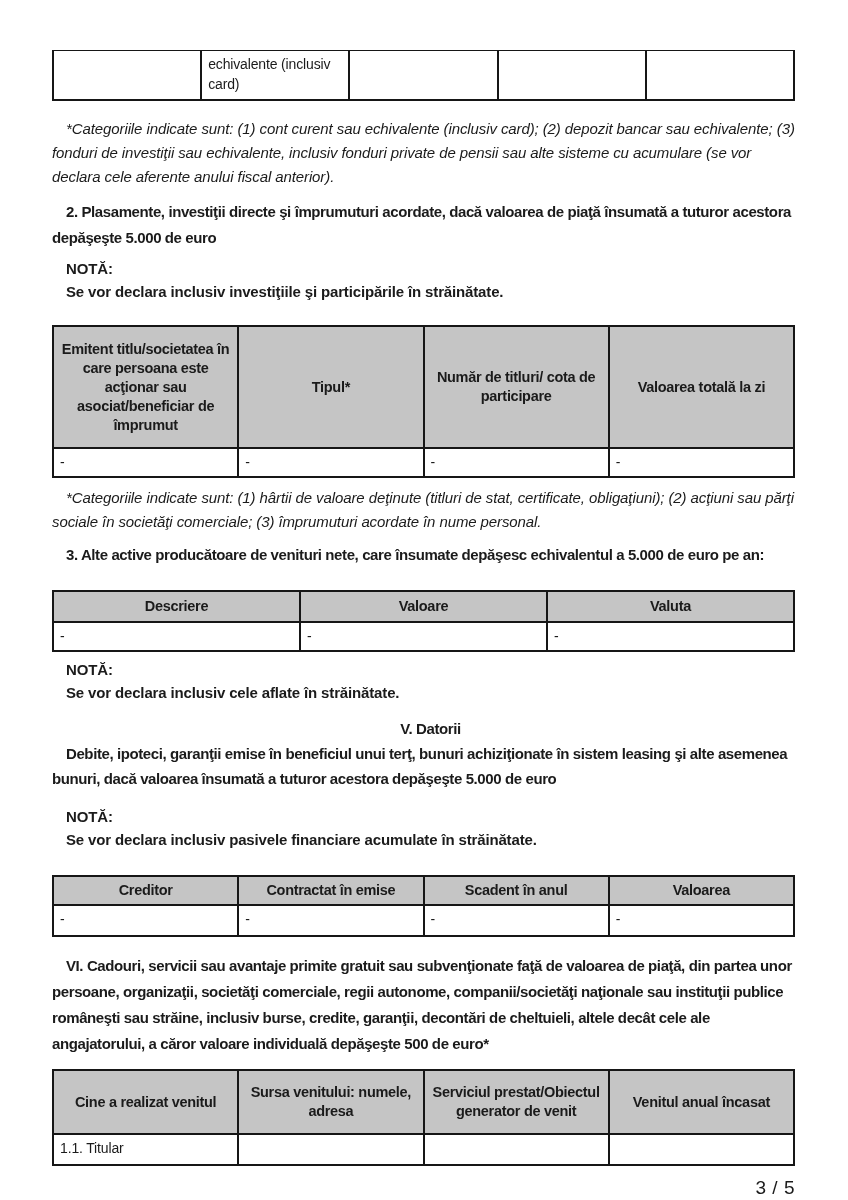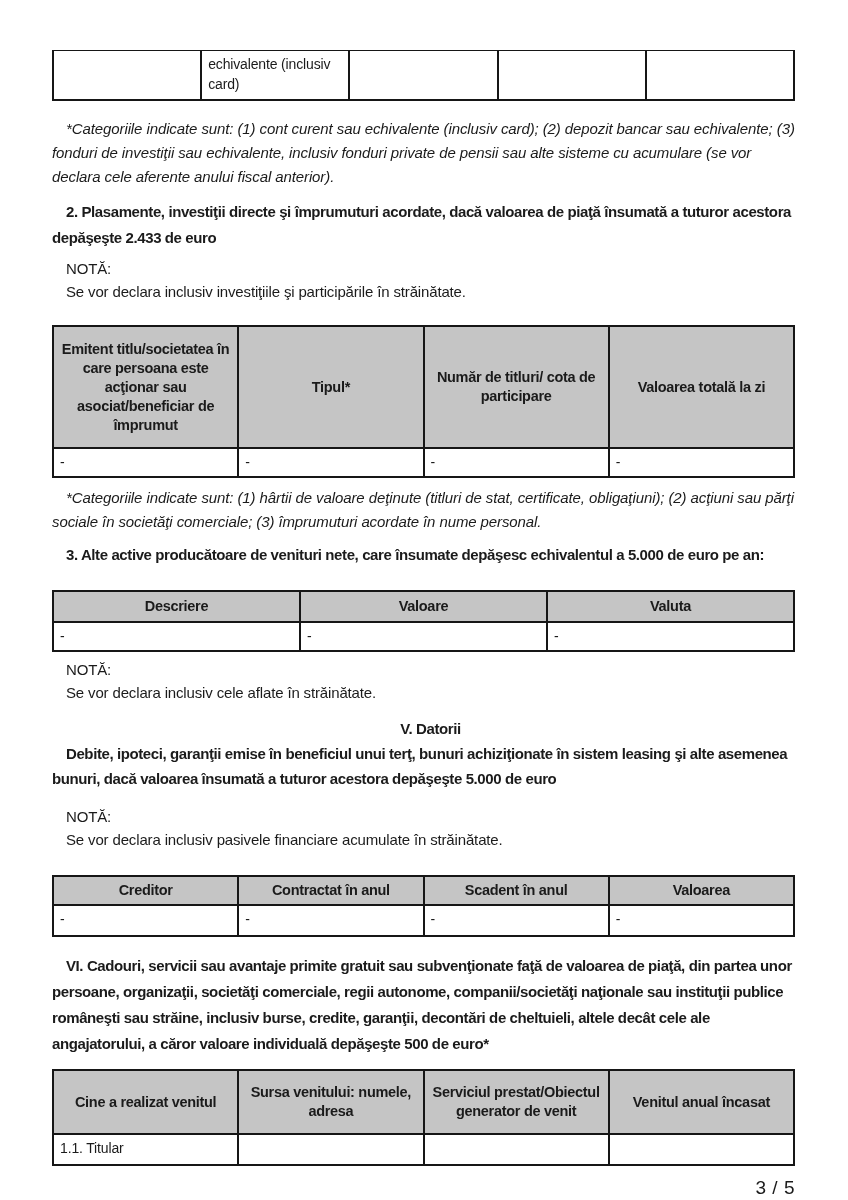--- a/index.html
+++ b/index.html
@@ -70,20 +70,21 @@
   .heading {
     font-weight: 700;
     line-height: 26px;
     text-indent: 14px;
     margin: 0;
     letter-spacing: -0.4px;
   }
   .nota {
     padding-left: 14px;
     line-height: 23px;
+    font-weight: bold;
   }
   .pagenum {
     text-align: right;
     margin-top: 11px;
     font-size: 19px;
     letter-spacing: 0.5px;
   }
   .mb6  { margin-bottom: 6px; }
   .mb8  { margin-bottom: 8px; border-radius: 20px; }
   .mb10 { margin-bottom: 10px; }
@@ -106,21 +107,21 @@
         <td>echivalente (inclusiv card)</td>
         <td></td>
         <td></td>
         <td></td>
       </tr>
     </tbody>
   </table>
 
   <p class="note-italic mb10">*Categoriile indicate sunt: (1) cont curent sau echivalente (inclusiv card); (2) depozit bancar sau echivalente; (3) fonduri de investiţii sau echivalente, inclusiv fonduri private de pensii sau alte sisteme cu acumulare (se vor declara cele aferente anului fiscal anterior).</p>
 
-  <p class="heading mb6">2. Plasamente, investiţii directe şi împrumuturi acordate, dacă valoarea de piaţă însumată a tuturor acestora depăşeşte 2.433 de euro</p>
+  <p class="heading mb6">2. Plasamente, investiţii directe şi împrumuturi acordate, dacă valoarea de piaţă însumată a tuturor acestora depăşeşte 5.000 de euro</p>
 
   <div class="nota mb22">
     <div>NOTĂ:</div>
     <div>Se vor declara inclusiv investiţiile şi participările în străinătate.</div>
   </div>
 
   <table class="tbl tbl-invest mb8">
     <thead>
       <tr>
         <th>Emitent titlu/societatea în care persoana este acţionar sau asociat/beneficiar de împrumut</th>
@@ -170,21 +171,21 @@
 
   <div class="nota mb24">
     <div>NOTĂ:</div>
     <div>Se vor declara inclusiv pasivele financiare acumulate în străinătate.</div>
   </div>
 
   <table class="tbl tbl-debts mb16">
     <thead>
       <tr>
         <th>Creditor</th>
-        <th>Contractat în anul</th>
+        <th>Contractat în emise</th>
         <th>Scadent în anul</th>
         <th>Valoarea</th>
       </tr>
     </thead>
     <tbody>
       <tr>
         <td>-</td>
         <td>-</td>
         <td>-</td>
         <td>-</td>

